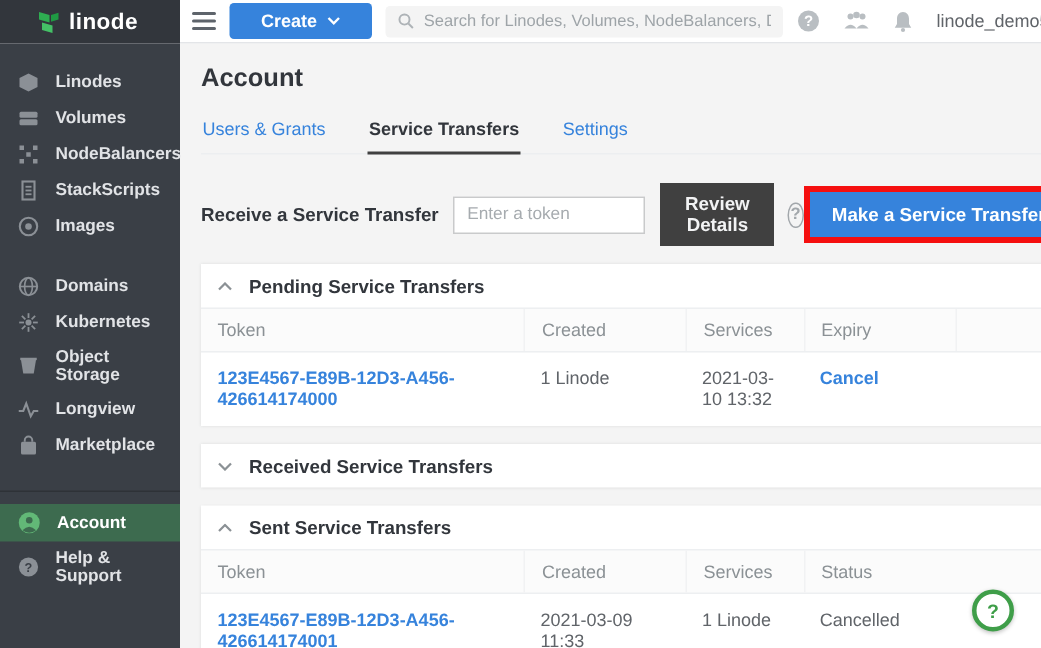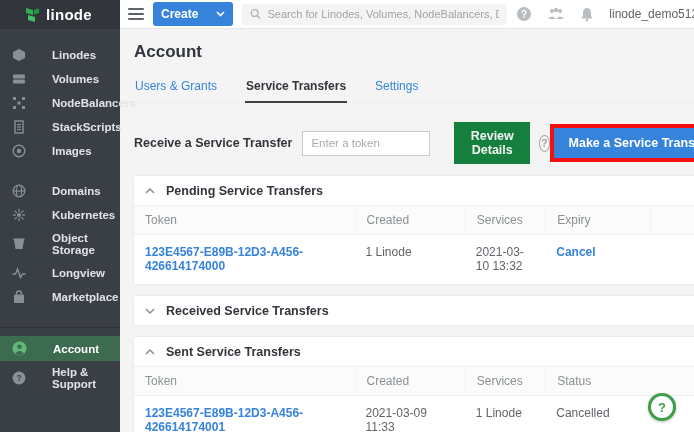--- a/index.html
+++ b/index.html
@@ -6,49 +6,49 @@
   html,body { width:694px; height:432px; overflow:hidden; }
   body { font-family:"Liberation Sans", sans-serif; background:#f4f4f4; position:relative; }
 
   
   .topbar { height:29px; display:flex; }
   .logo-area { width:120px; background:#32363c; display:flex; align-items:center; gap:6px; padding-left:25px; flex:none; cursor:pointer; }
   .logo-text { color:#ffffff; font-size:15px; font-weight:bold; letter-spacing:.3px; }
   .topbar-right { flex:1; background:#ffffff; border-bottom:1px solid #e3e5e8; display:flex; align-items:center; gap:9px; padding:0 12px 0 8px; }
   .hamburger { width:16px; display:flex; flex-direction:column; gap:3px; cursor:pointer; }
   .hamburger span { height:2px; background:#5e646b; border-radius:1px; }
-  .create-btn { background:#3683dc; color:#fff; font-size:12px; font-weight:bold; border:none; border-radius:3px; padding:5px 8px; display:flex; align-items:center; gap:18px; cursor:pointer; }
+  .create-btn { background:#3683dc; color:#fff; font-size:12px; font-weight:bold; border:none; border-radius:3px; padding:5px 21px; display:flex; align-items:center; gap:7px; cursor:pointer; }
   .searchbox { width:265px; height:21px; background:#f4f4f4; border-radius:3px; display:flex; align-items:center; gap:6px; padding:0 8px; }
   .searchbox input { border:none; background:transparent; outline:none; font-size:11px; color:#606469; width:100%; font-family:"Liberation Sans", sans-serif; }
   .searchbox input::placeholder { color:#9ea4a8; }
   .top-icons { margin-left:auto; display:flex; align-items:center; gap:15px; }
   .username { font-size:12px; color:#606469; cursor:pointer; }
   .icon-btn { cursor:pointer; display:flex; align-items:center; }
 
   
   .shell { display:flex; height:403px; }
   .sidebar { width:120px; flex:none; background:#3a3f46; padding-top:14px; display:flex; flex-direction:column; }
   .nav-group { margin-bottom:16px; }
   .nav-group.last { border-top:1px solid #2e3237; padding-top:8px; margin-top:2px; }
-  .nav-item { display:flex; align-items:center; gap:26px; padding:5px 4px 5px 12px; color:#e1e3e6; font-size:11.5px; font-weight:bold; cursor:pointer; }
+  .nav-item { display:flex; align-items:center; gap:11px; padding:5px 4px 5px 12px; color:#e1e3e6; font-size:11.5px; font-weight:bold; cursor:pointer; }
   .nav-item svg { flex:none; }
   .nav-item.active { background:#3d6b4f; color:#ffffff; }
 
   
   .main { flex:1; padding:0 14px; position:relative; }
   .page-title { font-size:17px; font-weight:bold; color:#32363c; margin-top:13px; }
   .tabs { display:flex; gap:27px; margin-top:11px; border-bottom:1px solid #eceef0; }
   .tab { font-size:12px; color:#3683dc; padding:6px 1px 8px; cursor:pointer; }
   .tab.active { color:#32363c; font-weight:bold; border-bottom:2px solid #404040; margin-bottom:-1px; }
 
   .receive-row { display:flex; align-items:center; margin-top:19px; }
   .receive-label { font-size:12.5px; font-weight:bold; color:#32363c; margin-right:10px; white-space:nowrap; }
   .token-input { width:128px; height:25px; border:1px solid #c9cacb; background:#fff; padding:0 8px; font-size:11.5px; color:#606469; outline:none; font-family:"Liberation Sans", sans-serif; }
   .token-input::placeholder { color:#a6abaf; }
-  .review-btn { margin-left:24px; background:#15803d; color:#f2f3f4; border:none; font-size:12.5px; font-weight:bold; padding:7px 13px; cursor:default; }
+  .review-btn { margin-left:10px; background:#404040; color:#f2f3f4; border:none; font-size:12.5px; font-weight:bold; padding:7px 13px; cursor:default; }
   .qmark { margin-left:9px; width:17px; height:17px; border-radius:50%; border:1.5px solid #a2a7ab; color:#a2a7ab; font-size:11px; font-weight:bold; display:flex; align-items:center; justify-content:center; cursor:pointer; }
   .annotation-box { margin-left:auto; border:4px solid #f50f0f; }
   .make-btn { display:block; background:#3683dc; color:#fff; border:none; font-size:12.5px; font-weight:bold; padding:8px 15px; cursor:pointer; white-space:nowrap; }
 
   
   .card { background:#fff; margin-top:12px; box-shadow:0 0 2px rgba(50,54,60,.12); padding-bottom:0; }
   .card-head { display:flex; align-items:center; gap:11px; padding:8px 11px 7px; cursor:pointer; }
   .card-title { font-size:12.5px; font-weight:bold; color:#32363c; }
   .tbl-head { display:grid; background:#fbfbfb; border-top:1px solid #edeff1; border-bottom:1px solid #edeff1; color:#8b9195; font-size:12px; }
   .tbl-head > div { padding:7px 11px; border-left:1px solid #f1f2f3; }

